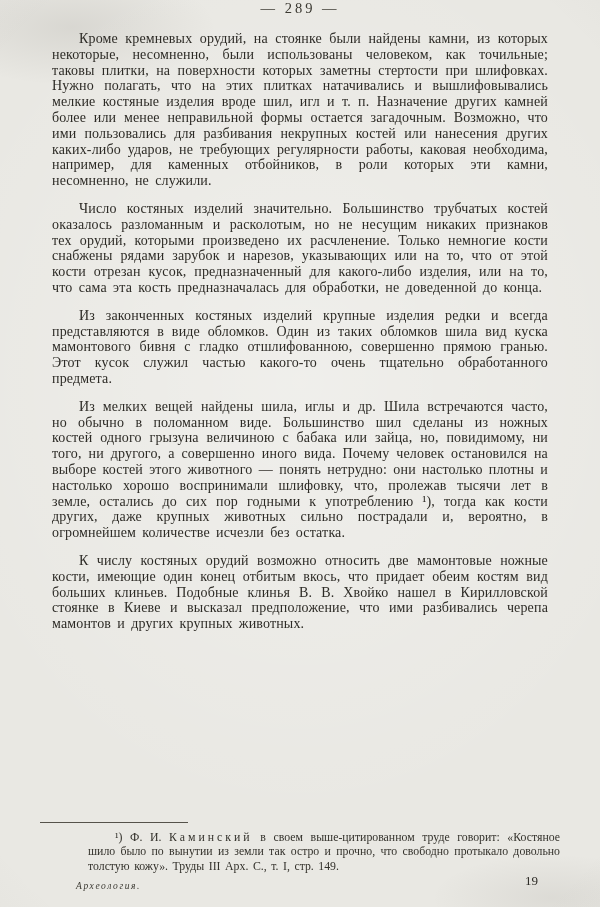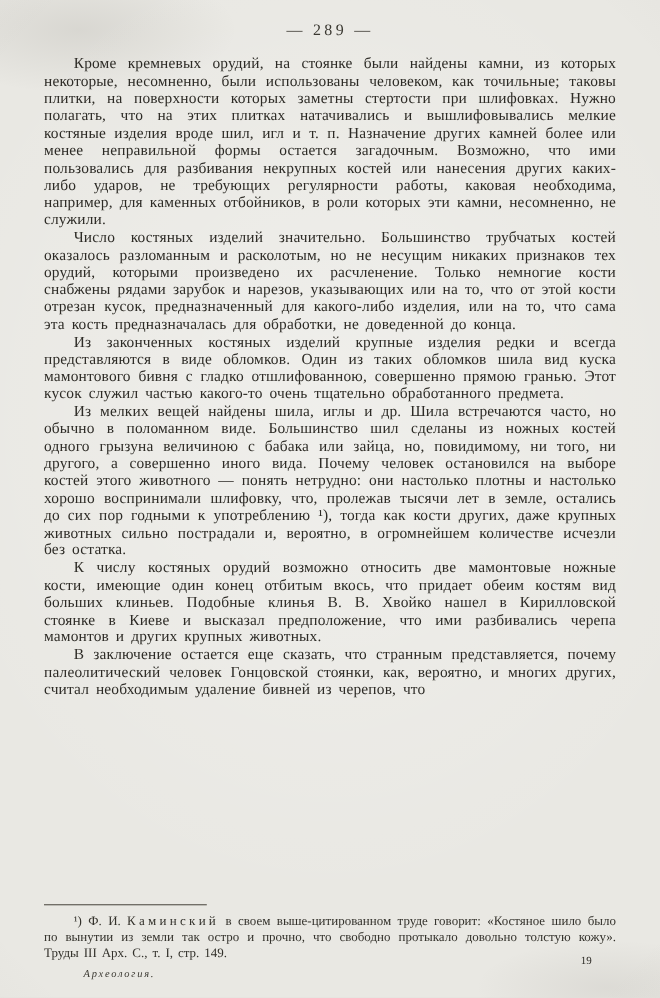--- a/index.html
+++ b/index.html
@@ -14,34 +14,33 @@
     overflow: hidden;
     color: #2d2b26;
     background-color: #e9e8e3;
     background-image:
       radial-gradient(ellipse 90% 70% at 50% 42%, rgba(255,255,255,0.30), rgba(255,255,255,0) 70%),
       radial-gradient(ellipse 120% 100% at 50% 50%, rgba(0,0,0,0) 60%, rgba(60,58,50,0.10) 100%),
       radial-gradient(ellipse 30% 8% at 12% 3%, rgba(70,65,55,0.10), rgba(0,0,0,0) 80%),
       radial-gradient(ellipse 25% 6% at 92% 99%, rgba(70,65,55,0.08), rgba(0,0,0,0) 80%);
   }
   .page-number {
-    padding-top: 20px;
     text-align: center;
     font-size: 14.5px;
     letter-spacing: 3px;
     color: #3a3831;
   }
   .body-text {
     margin: 14px 40px 0 40px;
     text-align: justify;
     font-size: 14px;
     line-height: 15.8px;
   }
   .body-text p {
-    margin: 0;
+    margin: 12px;
     text-indent: 27px;
     word-spacing: 2.6px;
     letter-spacing: 0.15px;
   }
   .footnote-block {
     position: absolute;
     left: 40px; right: 40px;
     bottom: 34px;
   }
   .footnote-rule {
@@ -49,51 +48,51 @@
     border-top: 1px solid #55524a;
     margin-bottom: 7px;
   }
   .footnote {
     font-size: 11.8px;
     line-height: 14.4px;
     text-align: justify;
     text-indent: 27px;
     word-spacing: 1.6px;
     color: #33312b;
+    margin-left: 48px;
   }
   .spaced-name { letter-spacing: 3px; }
   .catchword {
     position: absolute;
     left: 76px; bottom: 16px;
     font-size: 9.5px;
     letter-spacing: 1.6px;
     color: #3a3831;
     font-style: italic;
   }
   .signature-number {
     position: absolute;
-    right: 62px; bottom: 28px;
-    font-size: 10px;
+    right: 62px; bottom: 18px;
+    font-size: 13px;
     color: #2d2b26;
   }
 </style>
 </head>
 <body>
 
 <div class="page">
 
   <div class="page-number">— 289 —</div>
 
   <div class="body-text">
     <p>Кроме кремневых орудий, на стоянке были найдены камни, из которых некоторые, несомненно, были использованы человеком, как точильные; таковы плитки, на поверхности которых заметны стертости при шлифовках. Нужно полагать, что на этих плитках натачивались и вышлифовывались мелкие костяные изделия вроде шил, игл и т. п. Назначение других камней более или менее неправильной формы остается загадочным. Возможно, что ими пользовались для разбивания некрупных костей или нанесения других каких-либо ударов, не требующих регулярности работы, каковая необходима, например, для каменных отбойников, в роли которых эти камни, несомненно, не служили.</p>
     <p>Число костяных изделий значительно. Большинство трубчатых костей оказалось разломанным и расколотым, но не несущим никаких признаков тех орудий, которыми произведено их расчленение. Только немногие кости снабжены рядами зарубок и нарезов, указывающих или на то, что от этой кости отрезан кусок, предназначенный для какого-либо изделия, или на то, что сама эта кость предназначалась для обработки, не доведенной до конца.</p>
     <p>Из законченных костяных изделий крупные изделия редки и всегда представляются в виде обломков. Один из таких обломков шила вид куска мамонтового бивня с гладко отшлифованною, совершенно прямою гранью. Этот кусок служил частью какого-то очень тщательно обработанного предмета.</p>
     <p>Из мелких вещей найдены шила, иглы и др. Шила встречаются часто, но обычно в поломанном виде. Большинство шил сделаны из ножных костей одного грызуна величиною с бабака или зайца, но, повидимому, ни того, ни другого, а совершенно иного вида. Почему человек остановился на выборе костей этого животного — понять нетрудно: они настолько плотны и настолько хорошо воспринимали шлифовку, что, пролежав тысячи лет в земле, остались до сих пор годными к употреблению ¹), тогда как кости других, даже крупных животных сильно пострадали и, вероятно, в огромнейшем количестве исчезли без остатка.</p>
     <p>К числу костяных орудий возможно относить две мамонтовые ножные кости, имеющие один конец отбитым вкось, что придает обеим костям вид больших клиньев. Подобные клинья В. В. Хвойко нашел в Кирилловской стоянке в Киеве и высказал предположение, что ими разбивались черепа мамонтов и других крупных животных.</p>
-    <p>В заключение остается еще сказать, что странным представляется, почему палеолитический человек Гонцовской стоянки, как, вероятно, и многих других, считал необходимым удаление бивней из черепов, что</p>
   </div>
 
   <div class="footnote-block">
     <div class="footnote-rule"></div>
     <div class="footnote"><span>¹) Ф. И. </span><span class="spaced-name">Каминский</span><span> в своем выше-цитированном труде говорит: «Костяное шило было по вынутии из земли так остро и прочно, что свободно протыкало довольно толстую кожу». Труды III Арх. С., т. I, стр. 149.</span></div>
   </div>
 
   <div class="catchword">Археология.</div>
   <div class="signature-number">19</div>
 

